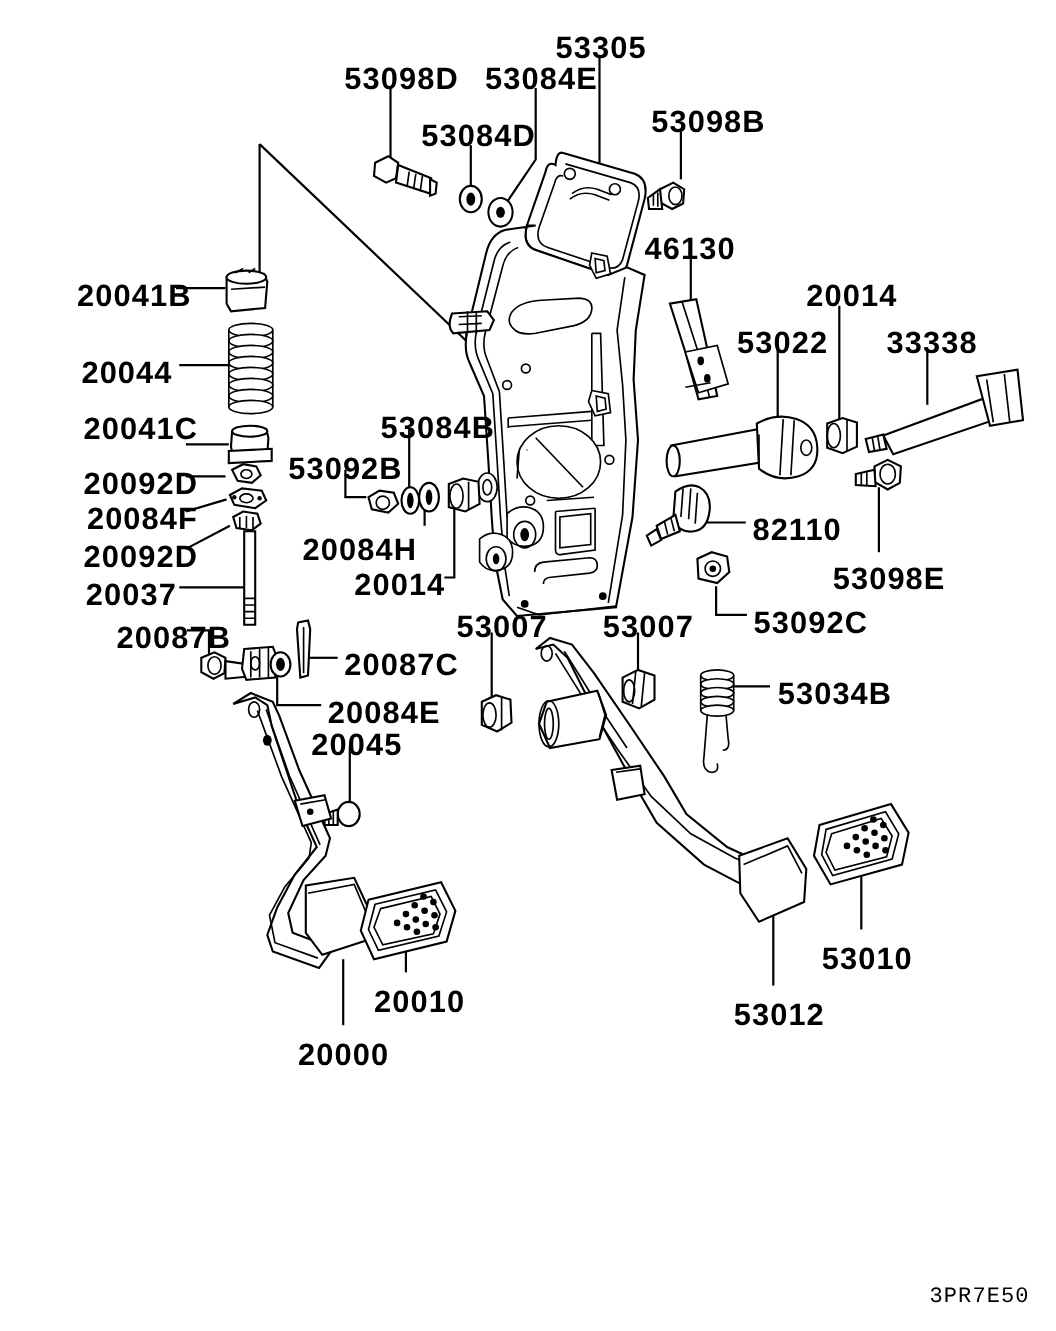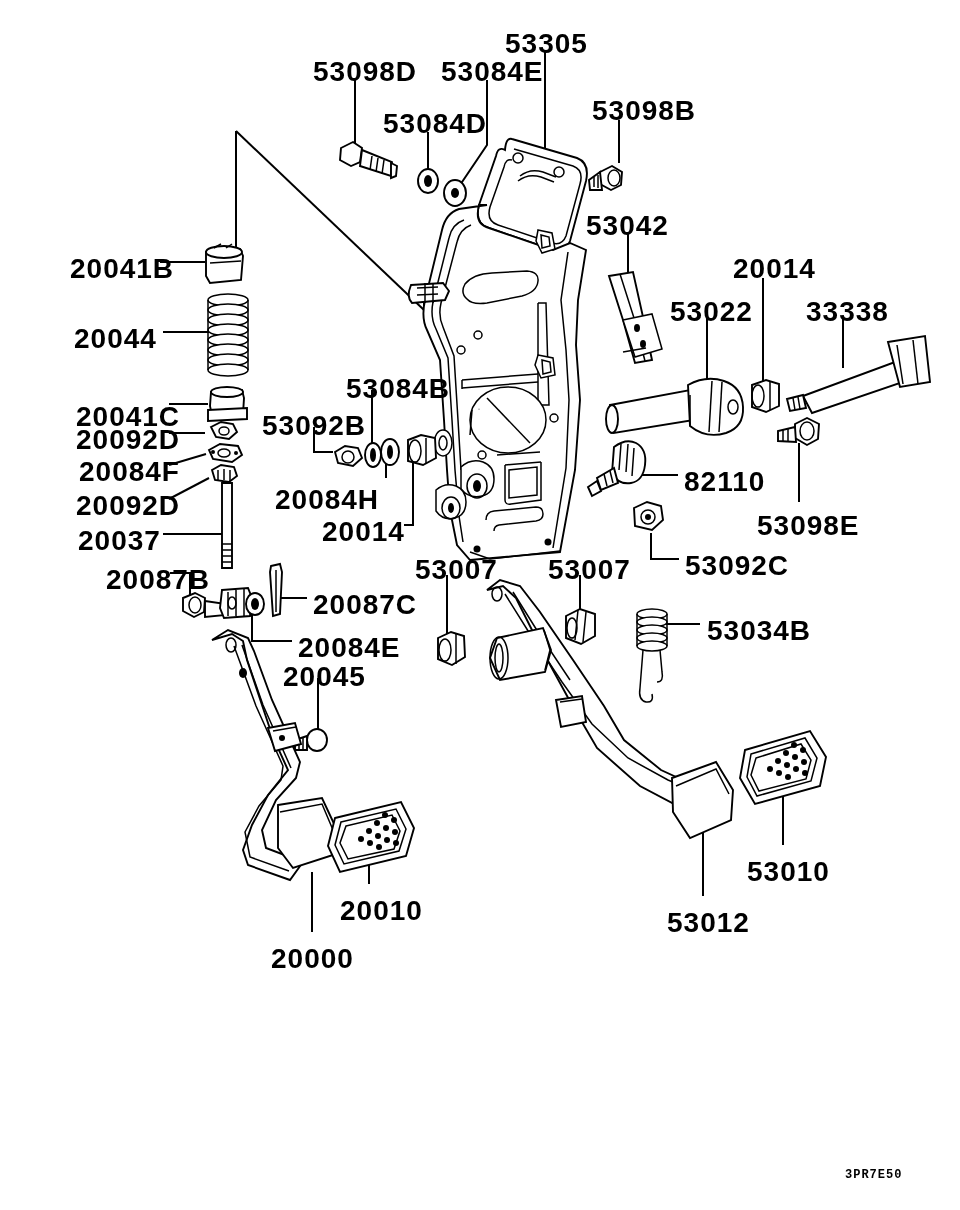--- a/index.html
+++ b/index.html
@@ -16,22 +16,22 @@
     font-size:28px;
     font-weight:bold;
     letter-spacing:1.0px;
     color:#000;
     white-space:nowrap;
     line-height:1;
   }
   .drawing-code{
     position:absolute;
     font-family:"Liberation Mono", monospace;
-    font-size:12px;
-    font-weight:bold;
+    font-size:20px;
+    font-weight:normal;
     letter-spacing:1px;
     color:#000;
     white-space:nowrap;
   }
   .ln-thin{stroke:#000;fill:none;stroke-width:1.5;}
   .ln-lead{stroke:#000;fill:none;stroke-width:2.0;}
   .fillw{fill:#fff;stroke:#000;stroke-width:1.9;}
   .fillw-t{fill:#fff;stroke:#000;stroke-width:1.5;}
   .solid{fill:#000;stroke:none;}
 </style>
@@ -453,28 +453,28 @@
       </g>
     </g>
 
   </svg>
 
   <div class="part-label" style="left:505px;top:30px;">53305</div>
   <div class="part-label" style="left:313px;top:58px;">53098D</div>
   <div class="part-label" style="left:441px;top:58px;">53084E</div>
   <div class="part-label" style="left:383px;top:110px;">53084D</div>
   <div class="part-label" style="left:580px;top:97px;margin-left:12px;">53098B</div>
-  <div class="part-label" style="left:586px;top:212px;">53042</div>
+  <div class="part-label" style="left:586px;top:212px;">46130</div>
   <div class="part-label" style="left:70px;top:255px;">20041B</div>
   <div class="part-label" style="left:733px;top:255px;">20014</div>
   <div class="part-label" style="left:74px;top:325px;">20044</div>
   <div class="part-label" style="left:670px;top:298px;">53022</div>
   <div class="part-label" style="left:806px;top:298px;">33338</div>
   <div class="part-label" style="left:330px;top:375px;margin-left:16px;">53084B</div>
-  <div class="part-label" style="left:76px;top:403px;text-align:right;">20041C</div>
+  <div class="part-label" style="left:76px;top:376px;text-align:right;">20041C</div>
   <div class="part-label" style="left:262px;top:412px;">53092B</div>
   <div class="part-label" style="left:76px;top:426px;">20092D</div>
   <div class="part-label" style="left:79px;top:458px;">20084F</div>
   <div class="part-label" style="left:76px;top:492px;">20092D</div>
   <div class="part-label" style="left:275px;top:486px;">20084H</div>
   <div class="part-label" style="left:684px;top:468px;">82110</div>
   <div class="part-label" style="left:322px;top:518px;">20014</div>
   <div class="part-label" style="left:78px;top:527px;">20037</div>
   <div class="part-label" style="left:757px;top:512px;">53098E</div>
   <div class="part-label" style="left:685px;top:552px;text-align:center;">53092C</div>

